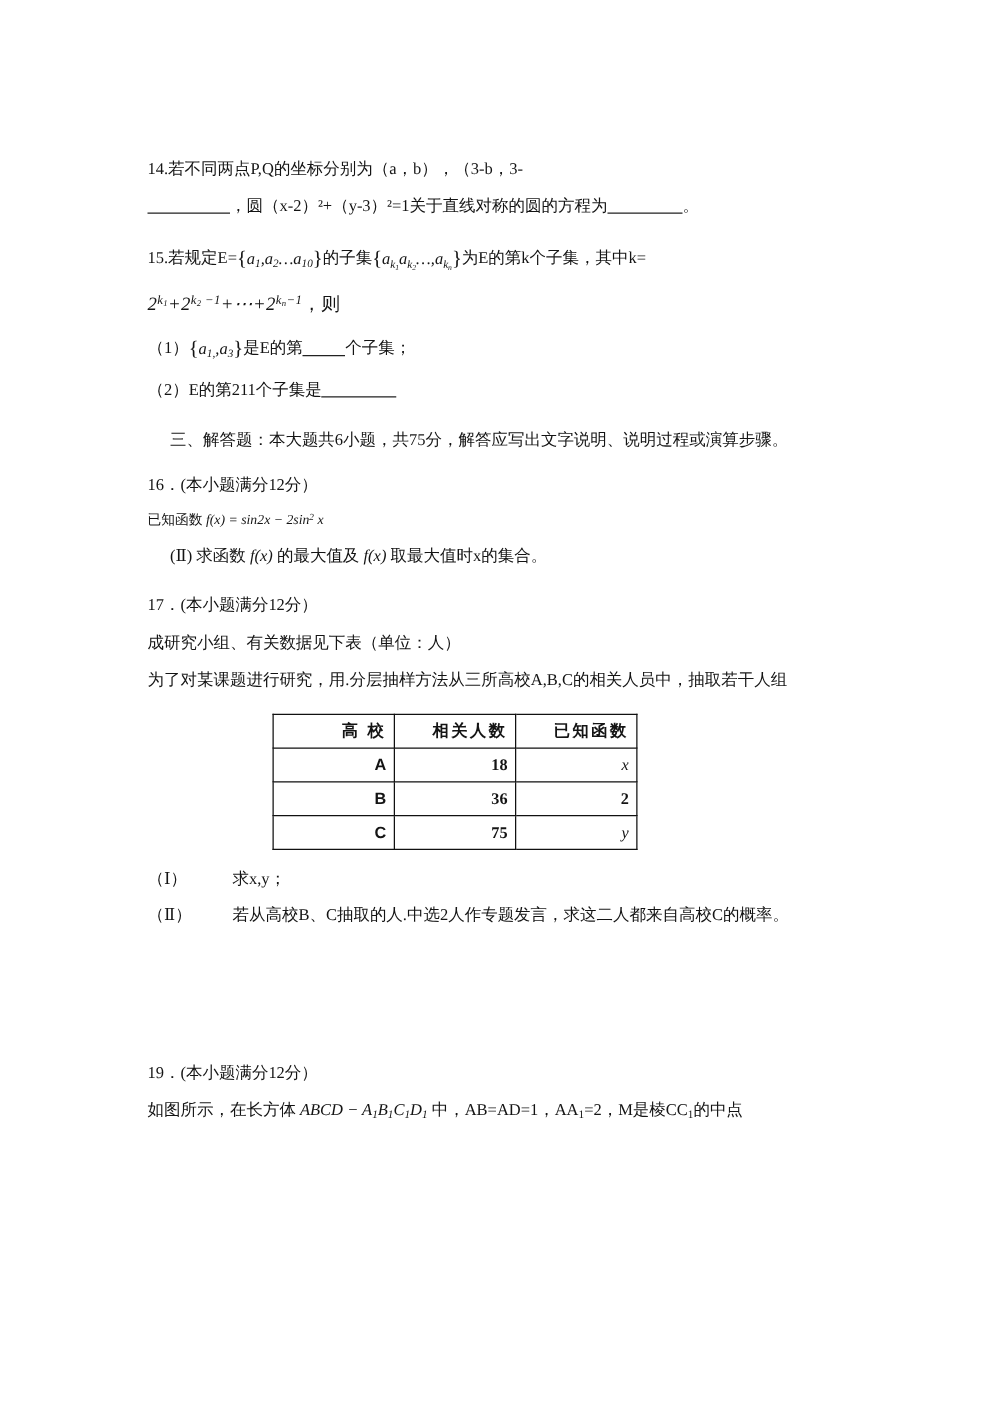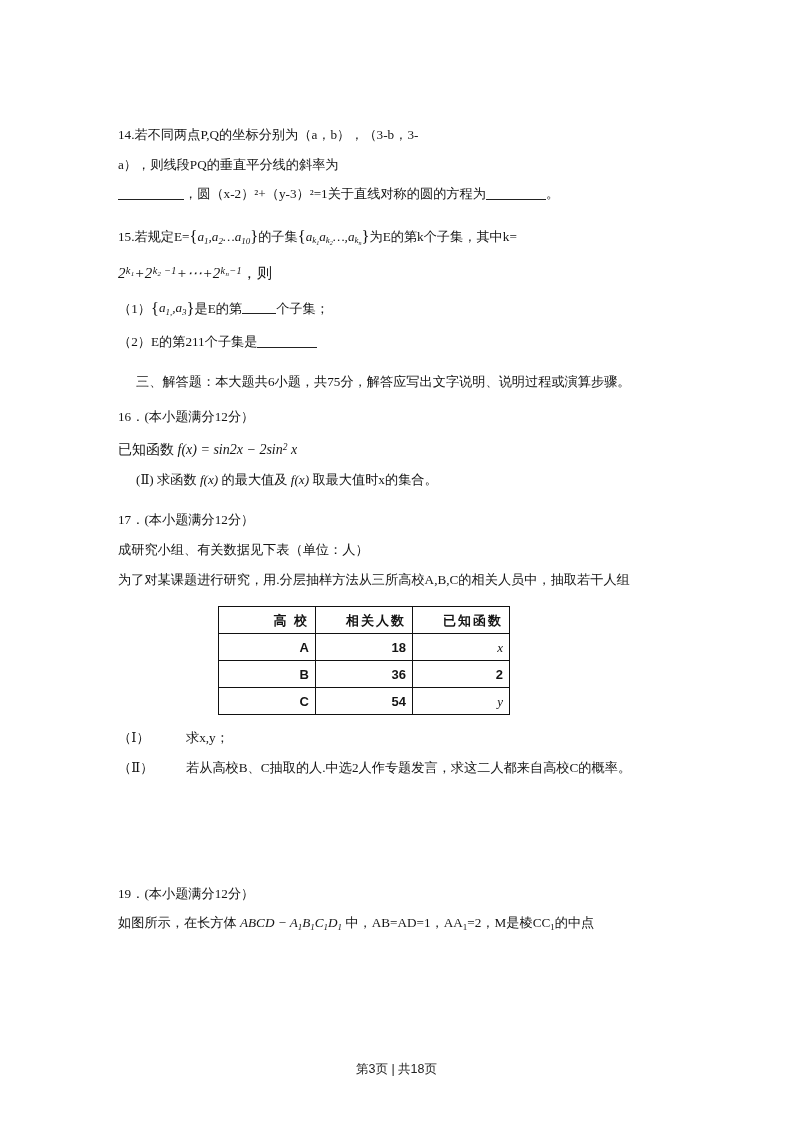--- a/index.html
+++ b/index.html
@@ -64,21 +64,21 @@
     vertical-align: -0.08em;
   }
   .block-gap { height: 10px; }
   .sec-head {
     font-size: 13.2px;
     margin-top: 14px;
     margin-bottom: 10px;
     margin-left: 18px;
   }
   .formula-line {
-    font-size: 14px;
+    font-size: 11px;
     margin: 6px 0 4px 0;
   }
   .big-formula {
     font-size: 15px;
     letter-spacing: 0.3px;
   }
   table.data {
     border-collapse: collapse;
     margin: 14px 0 10px 100px;
     font-size: 13px;
@@ -87,21 +87,21 @@
     border: 1.6px solid #111;
     width: 84px;
     height: 26px;
     text-align: right;
     font-weight: bold;
     font-family: "Liberation Sans", sans-serif;
     padding: 0 6px;
   }
   table.data td.val {
     font-weight: bold;
-    font-family: Liberation Sans, sans-serif;
+    font-family: Liberation Serif, serif;
   }
   table.data td.italv {
     font-style: italic;
     font-weight: normal;
     font-family: "Liberation Serif", serif;
   }
   table.data thead th {
     letter-spacing: 2px;
   }
   .sub-q {
@@ -122,23 +122,20 @@
   .spacer-big { height: 96px; }
 </style>
 </head>
 <body>
 
 <div class="page">
 
   <div class="q">
     <div class="line">14.若不同两点P,Q的坐标分别为（a，b），（3-b，3-</div>
     <div class="line">
-      <span>a），则线段PQ的垂直平分线的斜率为</span>
-    </div>
-    <div class="line">
       <span class="blank-u lg"></span><span>，圆（x-2）²+（y-3）²=1关于直线对称的圆的方程为</span><span class="blank-u md"></span><span>。</span>
     </div>
   </div>
 
   <div class="block-gap"></div>
 
   <div class="q">
     <div class="line">
       <span>15.若规定E=</span><span class="set-brace">{</span><span class="math"><span class="ital">a</span><sub>1</sub>,<span class="ital">a</span><sub>2</sub>…<span class="ital">a</span><sub>10</sub></span><span class="set-brace">}</span><span>的子集</span><span class="set-brace">{</span><span class="math"><span class="ital">a</span><sub>k<sub>1</sub></sub><span class="ital">a</span><sub>k<sub>2</sub></sub>…,<span class="ital">a</span><sub>k<sub>n</sub></sub></span><span class="set-brace">}</span><span>为E的第k个子集，其中k=</span>
     </div>
@@ -189,21 +186,21 @@
           <td class="val">18</td>
           <td class="italv">x</td>
         </tr>
         <tr>
           <td>B</td>
           <td class="val">36</td>
           <td class="val">2</td>
         </tr>
         <tr>
           <td>C</td>
-          <td class="val">54</td>
+          <td class="val">75</td>
           <td class="italv">y</td>
         </tr>
       </tbody>
     </table>
 
     <div class="line sub-q">
       <span class="lbl">（Ⅰ）</span>
       <span>求x,y；</span>
     </div>
     <div class="line sub-q">
@@ -214,14 +211,13 @@
 
   <div class="spacer-big"></div>
 
   <div class="q">
     <div class="line">19．(本小题满分12分）</div>
     <div class="line">
       如图所示，在长方体 <span class="math"><span class="ital">ABCD</span> − <span class="ital">A</span><sub>1</sub><span class="ital">B</span><sub>1</sub><span class="ital">C</span><sub>1</sub><span class="ital">D</span><sub>1</sub></span> 中，AB=AD=1，AA<sub>1</sub>=2，M是棱CC<sub>1</sub>的中点
     </div>
   </div>
 
-  <div class="footer">第3页 | 共18页</div>
 </div>
 
 </body></html>

